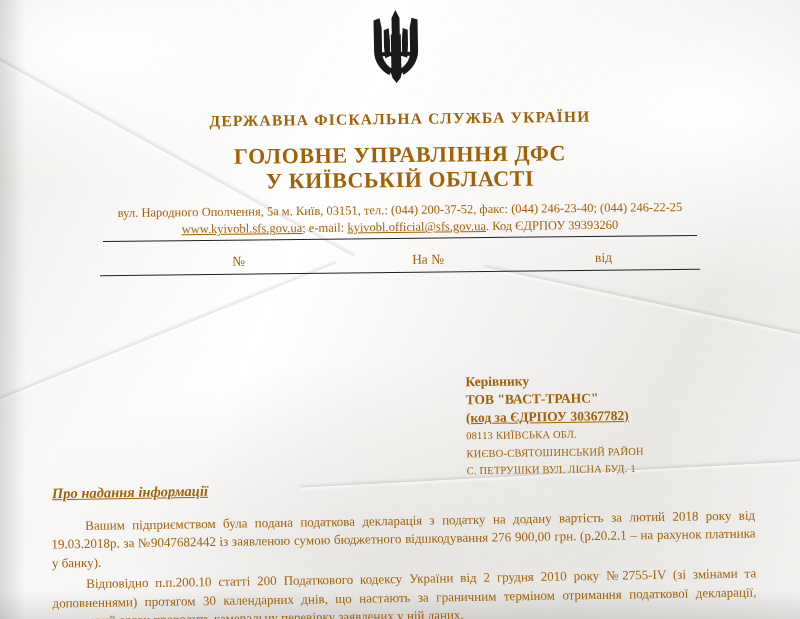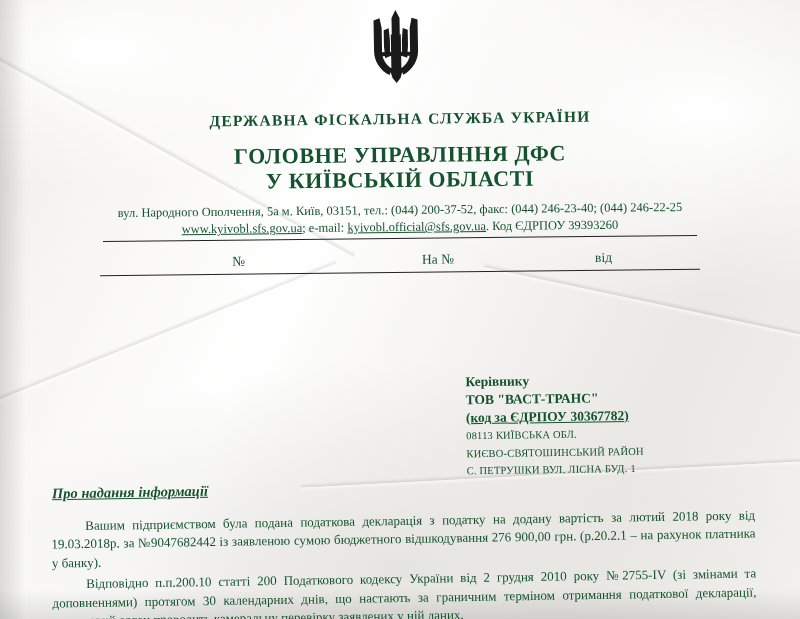--- a/index.html
+++ b/index.html
@@ -7,21 +7,21 @@
     padding: 0;
     background: #ffffff;
   }
   #page {
     position: relative;
     width: 800px;
     height: 619px;
     overflow: hidden;
     background: #f2f1ef;
     font-family: "Liberation Serif", serif;
-    color: #14532d;
+    color: #a16207;
   }
   
   #paper {
     position: absolute;
     inset: 0;
     background:
       radial-gradient(ellipse 420px 200px at 12% 8%, #ffffff 0%, rgba(255,255,255,0) 70%),
       radial-gradient(ellipse 520px 260px at 88% 18%, #ffffff 0%, rgba(255,255,255,0) 72%),
       radial-gradient(ellipse 600px 300px at 50% 92%, #e6e5e2 0%, rgba(230,229,226,0) 70%),
       linear-gradient(115deg, #eceae7 0%, #f7f6f4 18%, #ffffff 38%, #f4f3f1 58%, #e9e8e5 78%, #f3f2f0 100%);
@@ -92,21 +92,21 @@
   .rule-bottom { left: 100px; top: 272px; width: 600px; }
 
   .fieldrow {
     position: absolute;
     top: 252px; left: 100px; width: 600px;
     font-size: 13.5px;
     transform: rotate(-0.6deg);
   }
   .fieldrow span { position: absolute; }
   .f-no   { left: 132px; }
-  .f-onno { left: 322px; }
+  .f-onno { left: 312px; }
   .f-from { left: 495px; }
 
   
   .addressee {
     position: absolute;
     left: 466px; top: 372px;
     font-size: 13.5px;
     line-height: 1.32;
     transform: rotate(-0.8deg);
   }

